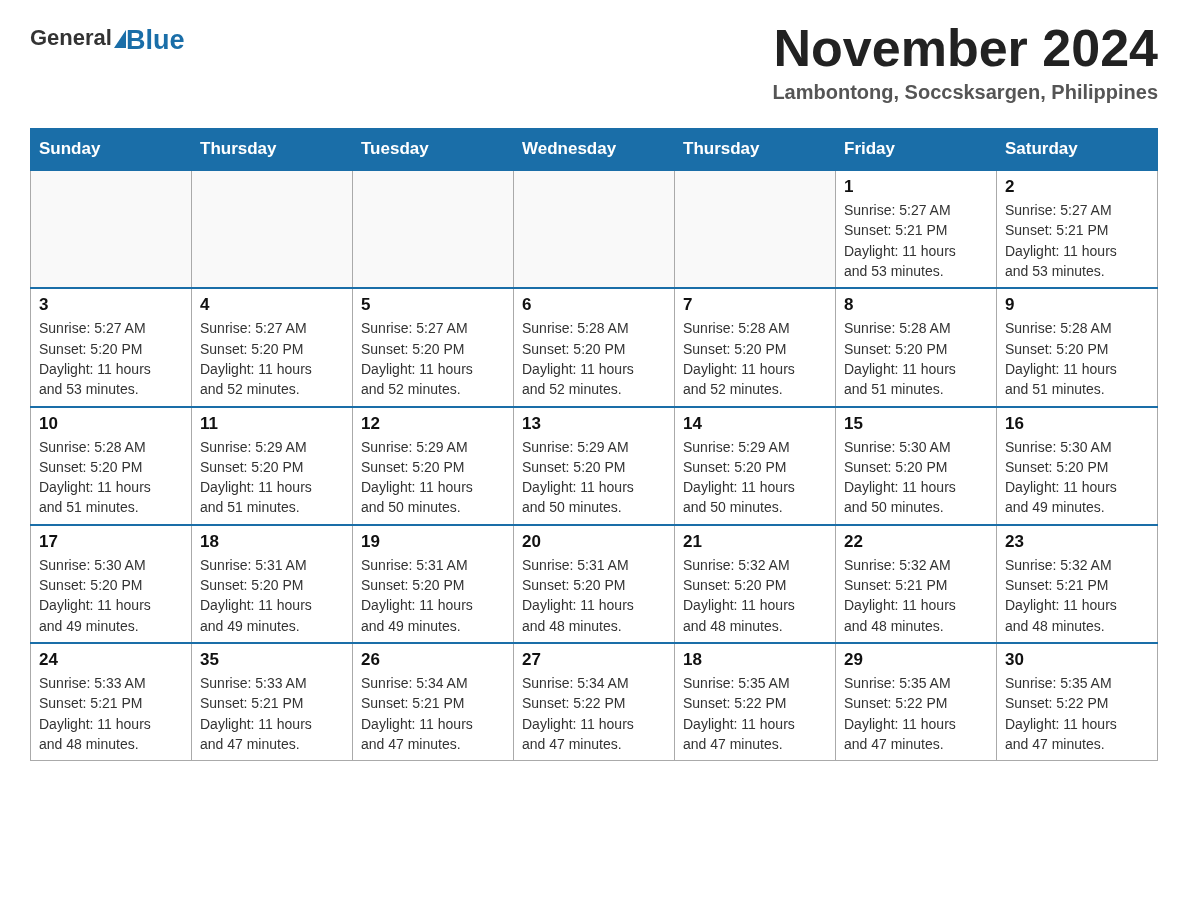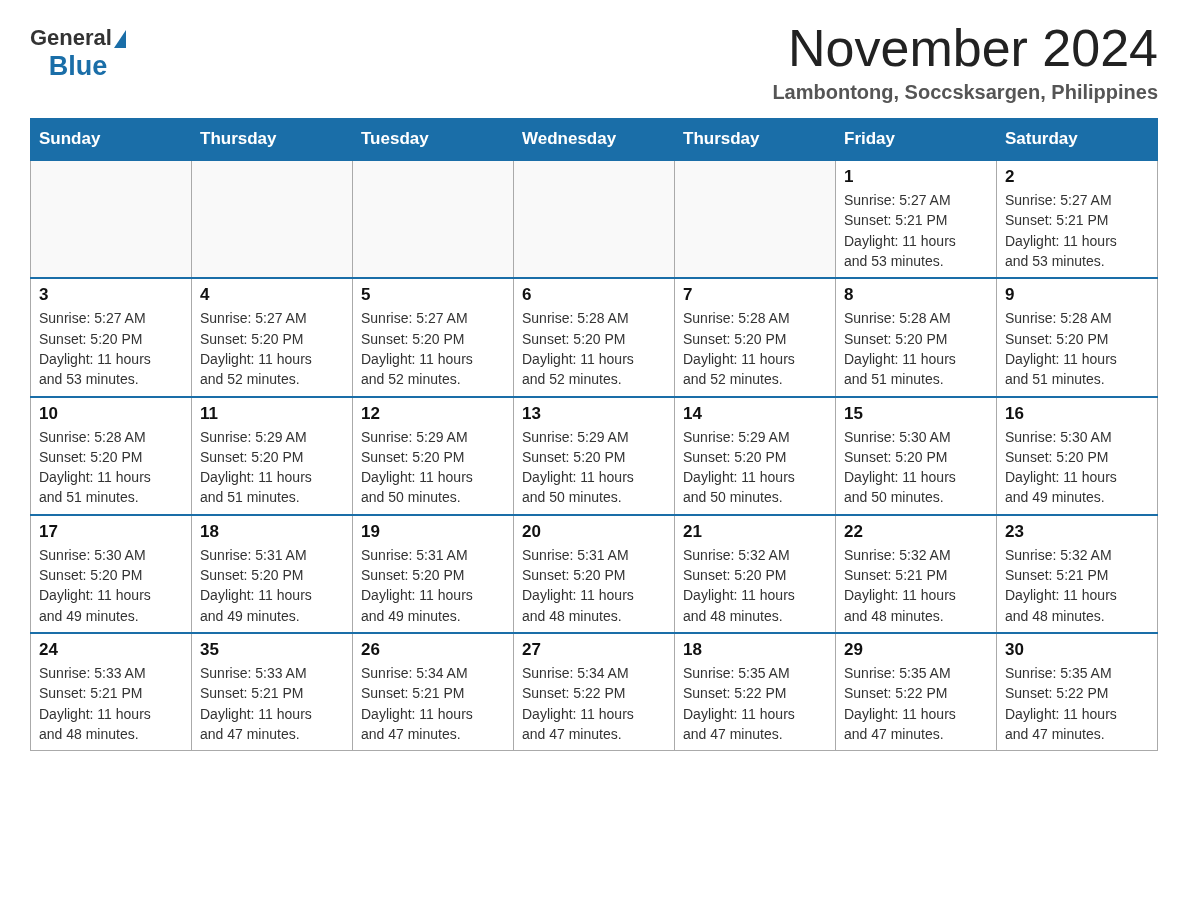--- a/index.html
+++ b/index.html
@@ -11,22 +11,22 @@
       min-height: 918px;
     }
     .header {
       display: flex;
       justify-content: space-between;
       align-items: flex-start;
       margin-bottom: 10px;
     }
     .logo {
       display: flex;
-      flex-direction: column;
-      align-items: center;
+      flex-direction: row;
+      align-items: flex-start;
       padding-top: 5px;
     }
     .logo-text {
       display: flex;
       align-items: center;
     }
     .logo-general {
       font-size: 22px;
       font-weight: bold;
       color: #333;
@@ -43,34 +43,34 @@
     .logo-blue {
       font-size: 27px;
       font-weight: bold;
       color: #1a6ea8;
     }
     .title-section {
       text-align: right;
     }
     .month-title {
       font-size: 52px;
-      font-weight: normal;
+      font-weight: bold;
       color: #222;
       line-height: 1.1;
     }
     .location-subtitle {
       font-size: 20px;
       color: #555;
       margin-top: 4px;
       font-weight: bold;
     }
     .calendar-table {
       width: 100%;
       border-collapse: collapse;
-      margin-top: 14px;
+      margin-top: 24px;
     }
     .calendar-table th {
       background-color: #1a6ea8;
       color: #fff;
       font-size: 17px;
       font-weight: bold;
       padding: 10px 8px;
       text-align: left;
       border: 1px solid #1a6ea8;
     }

